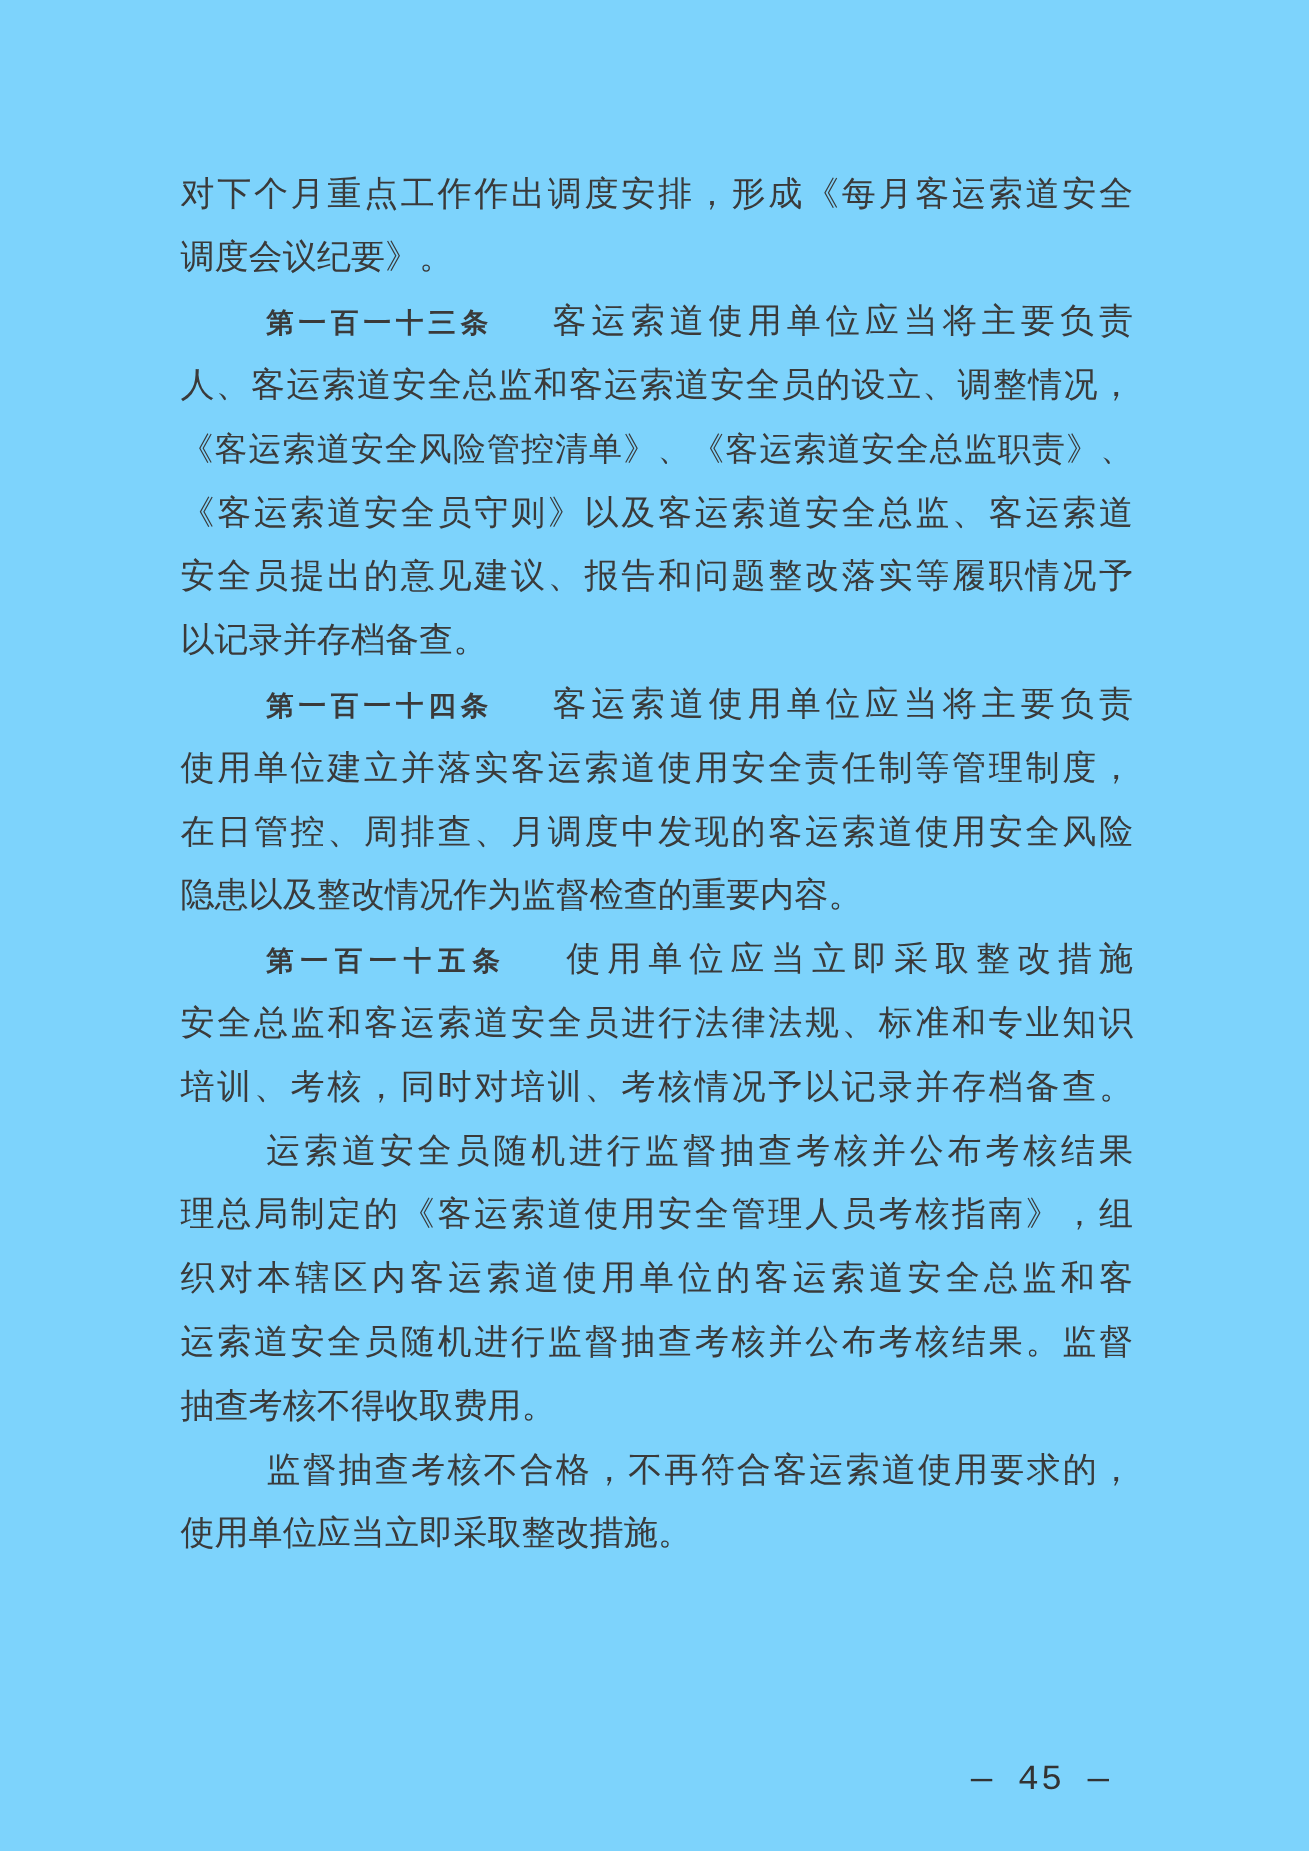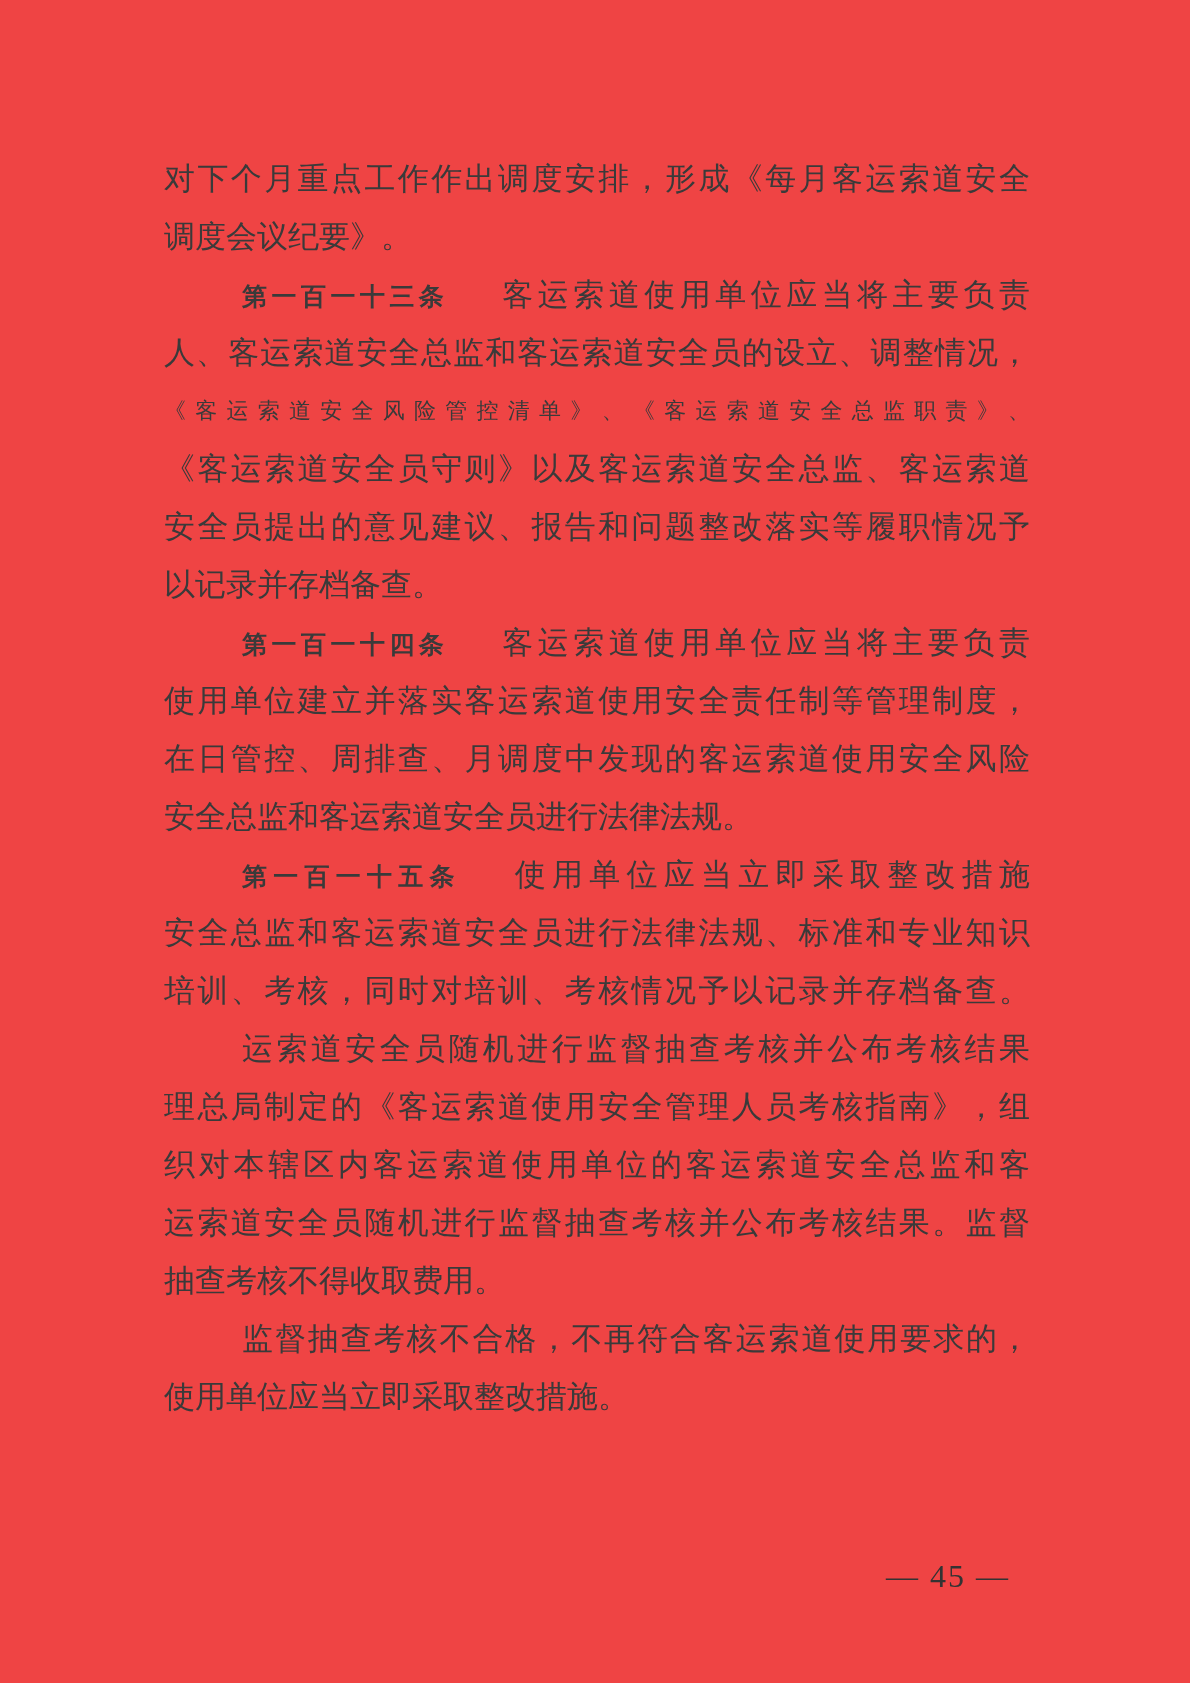--- a/index.html
+++ b/index.html
@@ -5,22 +5,22 @@
   html, body {
     margin: 0;
     padding: 0;
     background: #e8e8e8;
   }
   .page {
     position: relative;
     width: 1190px;
     height: 1683px;
     margin: 0 auto;
-    background: #ef4444;
-    font-family: Liberation Serif, serif;
+    background: #7dd3fc;
+    font-family: Liberation Mono, monospace;
     color: #3a3a3a;
     overflow: hidden;
   }
   .body-block {
     position: absolute;
     left: 164px;
     top: 150px;
     width: 866px;
   }
   .tline {
@@ -34,31 +34,31 @@
   .j {
     white-space: normal;
     text-align: justify;
     text-align-last: justify;
     text-justify: inter-character;
   }
   .ind {
     padding-left: 78px;
   }
   .tight {
-    font-size: 22px;
+    font-size: 30px;
   }
   .art-no {
     font-weight: 700;
     font-size: 25px;
     margin-right: 54px;
   }
   .page-num {
     position: absolute;
     right: 180px;
-    top: 1553px;
+    top: 1595px;
     height: 46px;
     line-height: 46px;
     font-size: 32px;
     color: #333333;
     letter-spacing: 2px;
   }
 </style>
 </head>
 <body>
 
@@ -80,21 +80,21 @@
     <div class="tline j"><span>安全员提出的意见建议、报告和问题整改落实等履职情况予</span></div>
 
     <div class="tline"><span>以记录并存档备查。</span></div>
 
     <div class="tline j ind"><span class="art-no">第一百一十四条</span><span>客运索道使用单位应当将主要负责</span></div>
 
     <div class="tline j"><span>使用单位建立并落实客运索道使用安全责任制等管理制度，</span></div>
 
     <div class="tline j"><span>在日管控、周排查、月调度中发现的客运索道使用安全风险</span></div>
 
-    <div class="tline"><span>安全总监和客运索道安全员进行法律法规。</span></div>
+    <div class="tline"><span>隐患以及整改情况作为监督检查的重要内容。</span></div>
 
     <div class="tline j ind"><span class="art-no">第一百一十五条</span><span>使用单位应当立即采取整改措施</span></div>
 
     <div class="tline j"><span>安全总监和客运索道安全员进行法律法规、标准和专业知识</span></div>
 
     <div class="tline j"><span>培训、考核，同时对培训、考核情况予以记录并存档备查。</span></div>
 
     <div class="tline j ind"><span>运索道安全员随机进行监督抽查考核并公布考核结果</span></div>
 
     <div class="tline j"><span>理总局制定的《客运索道使用安全管理人员考核指南》，组</span></div>

